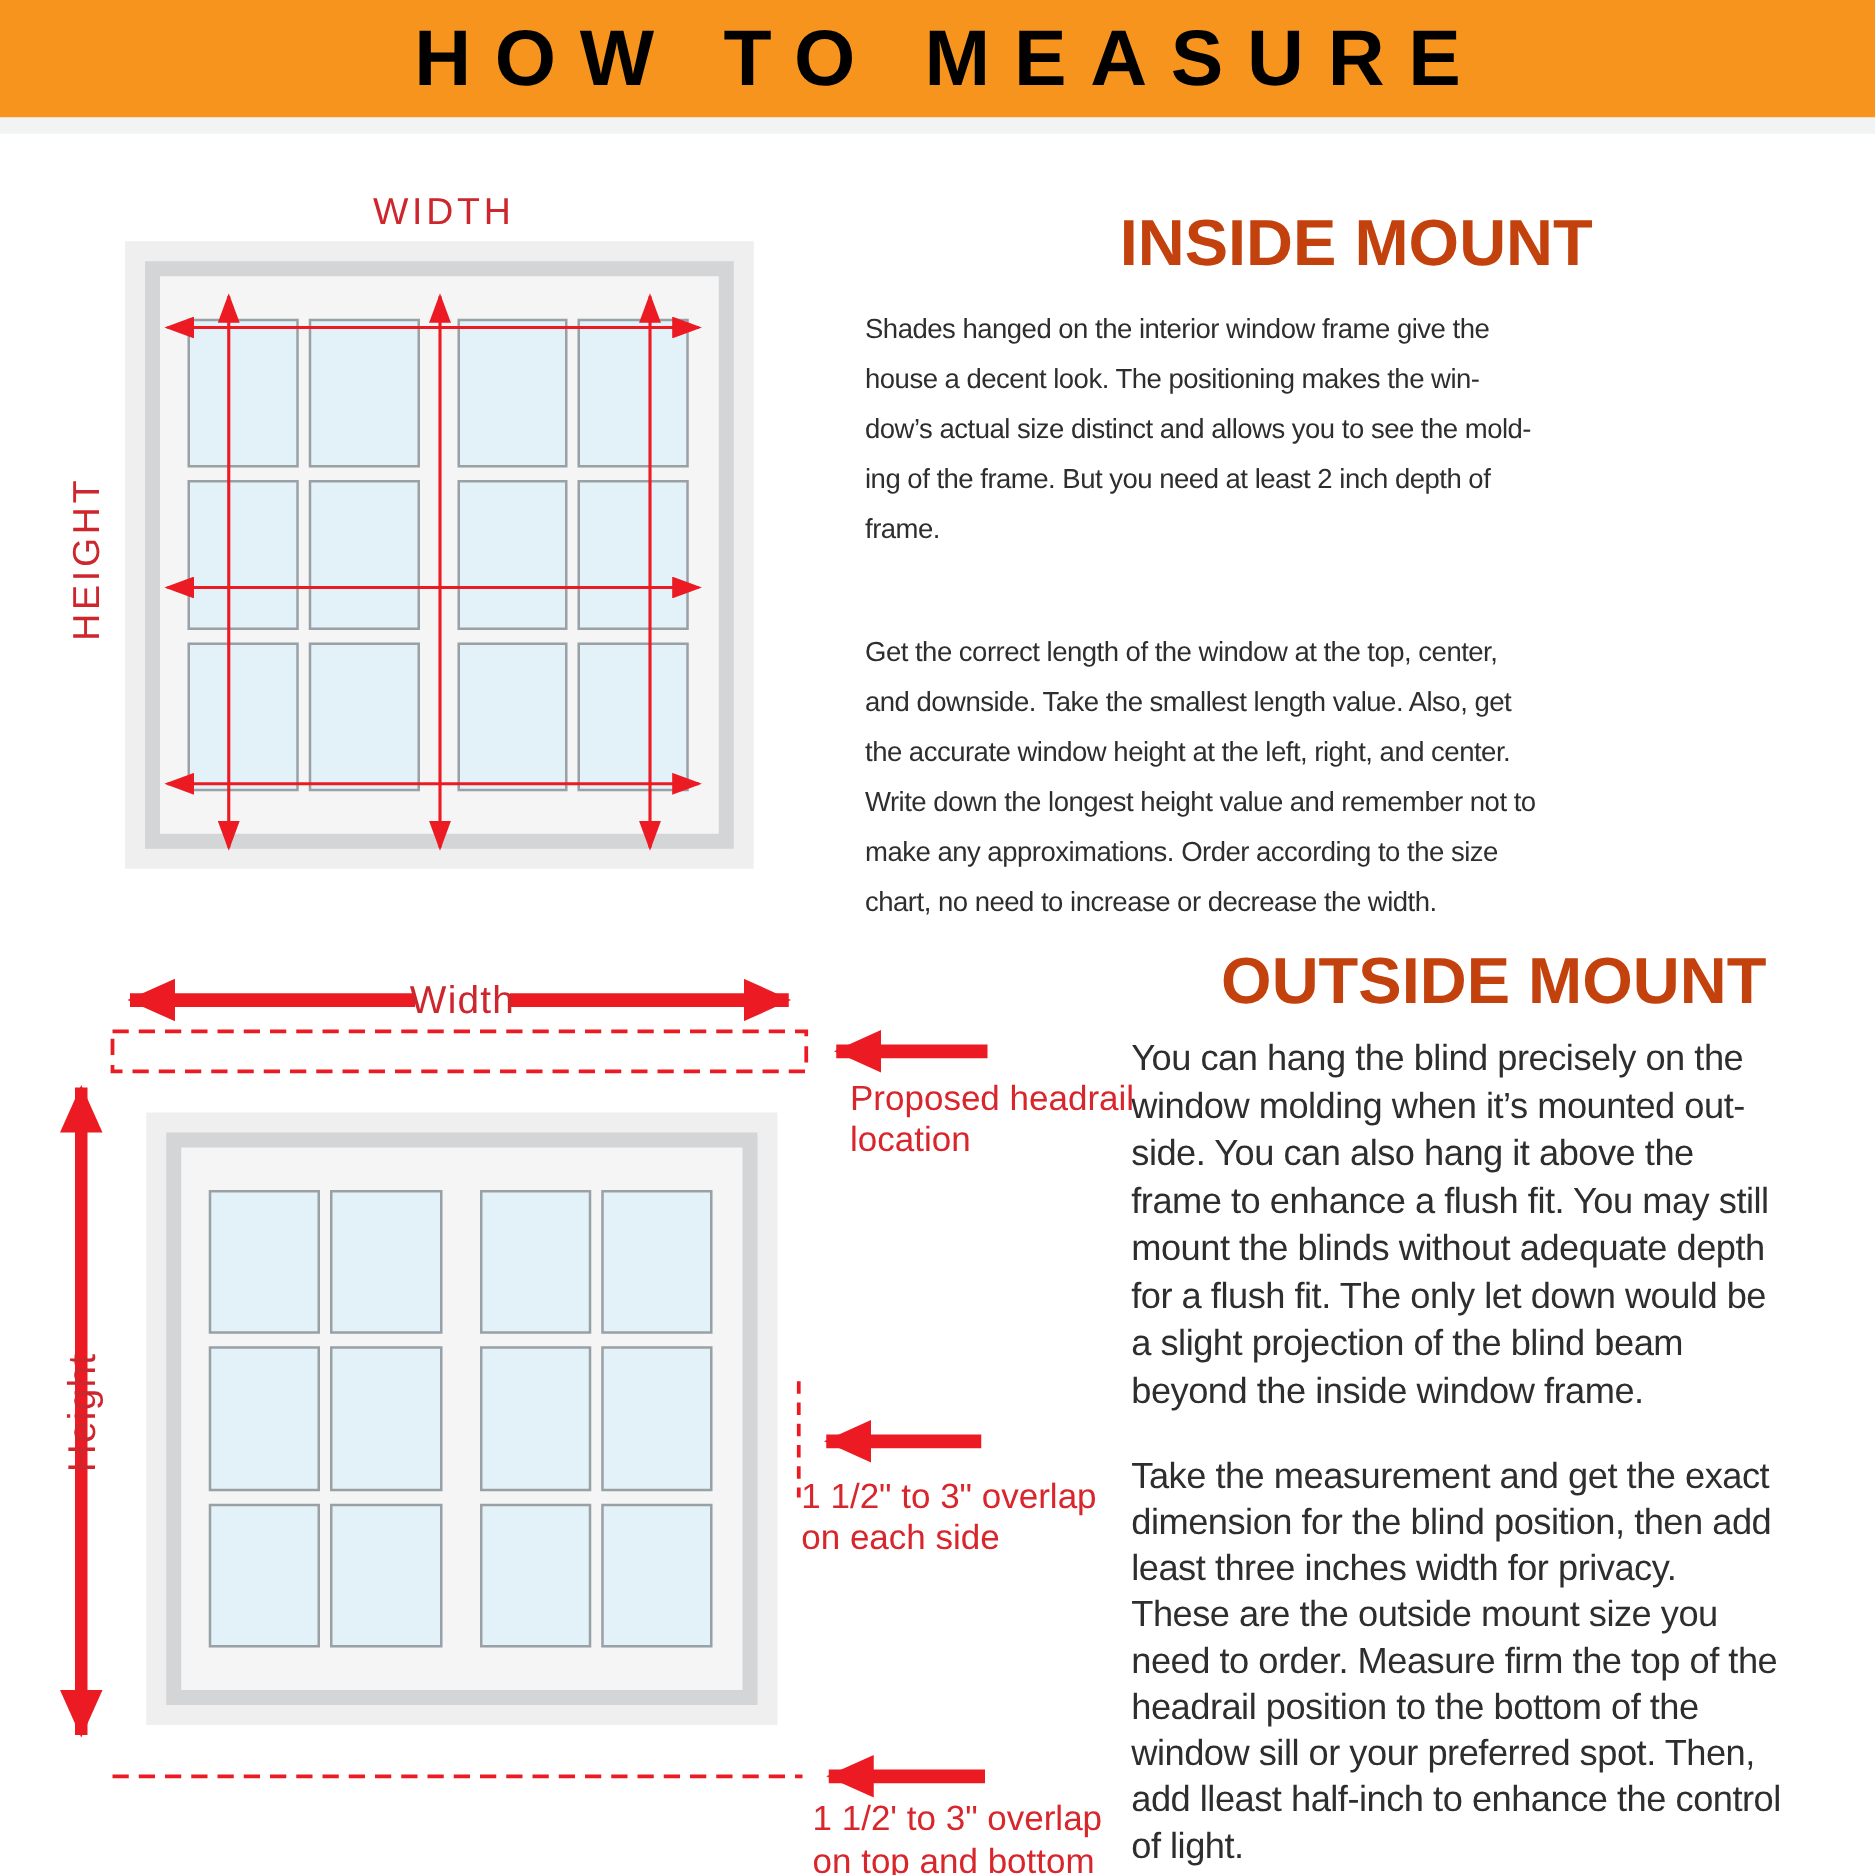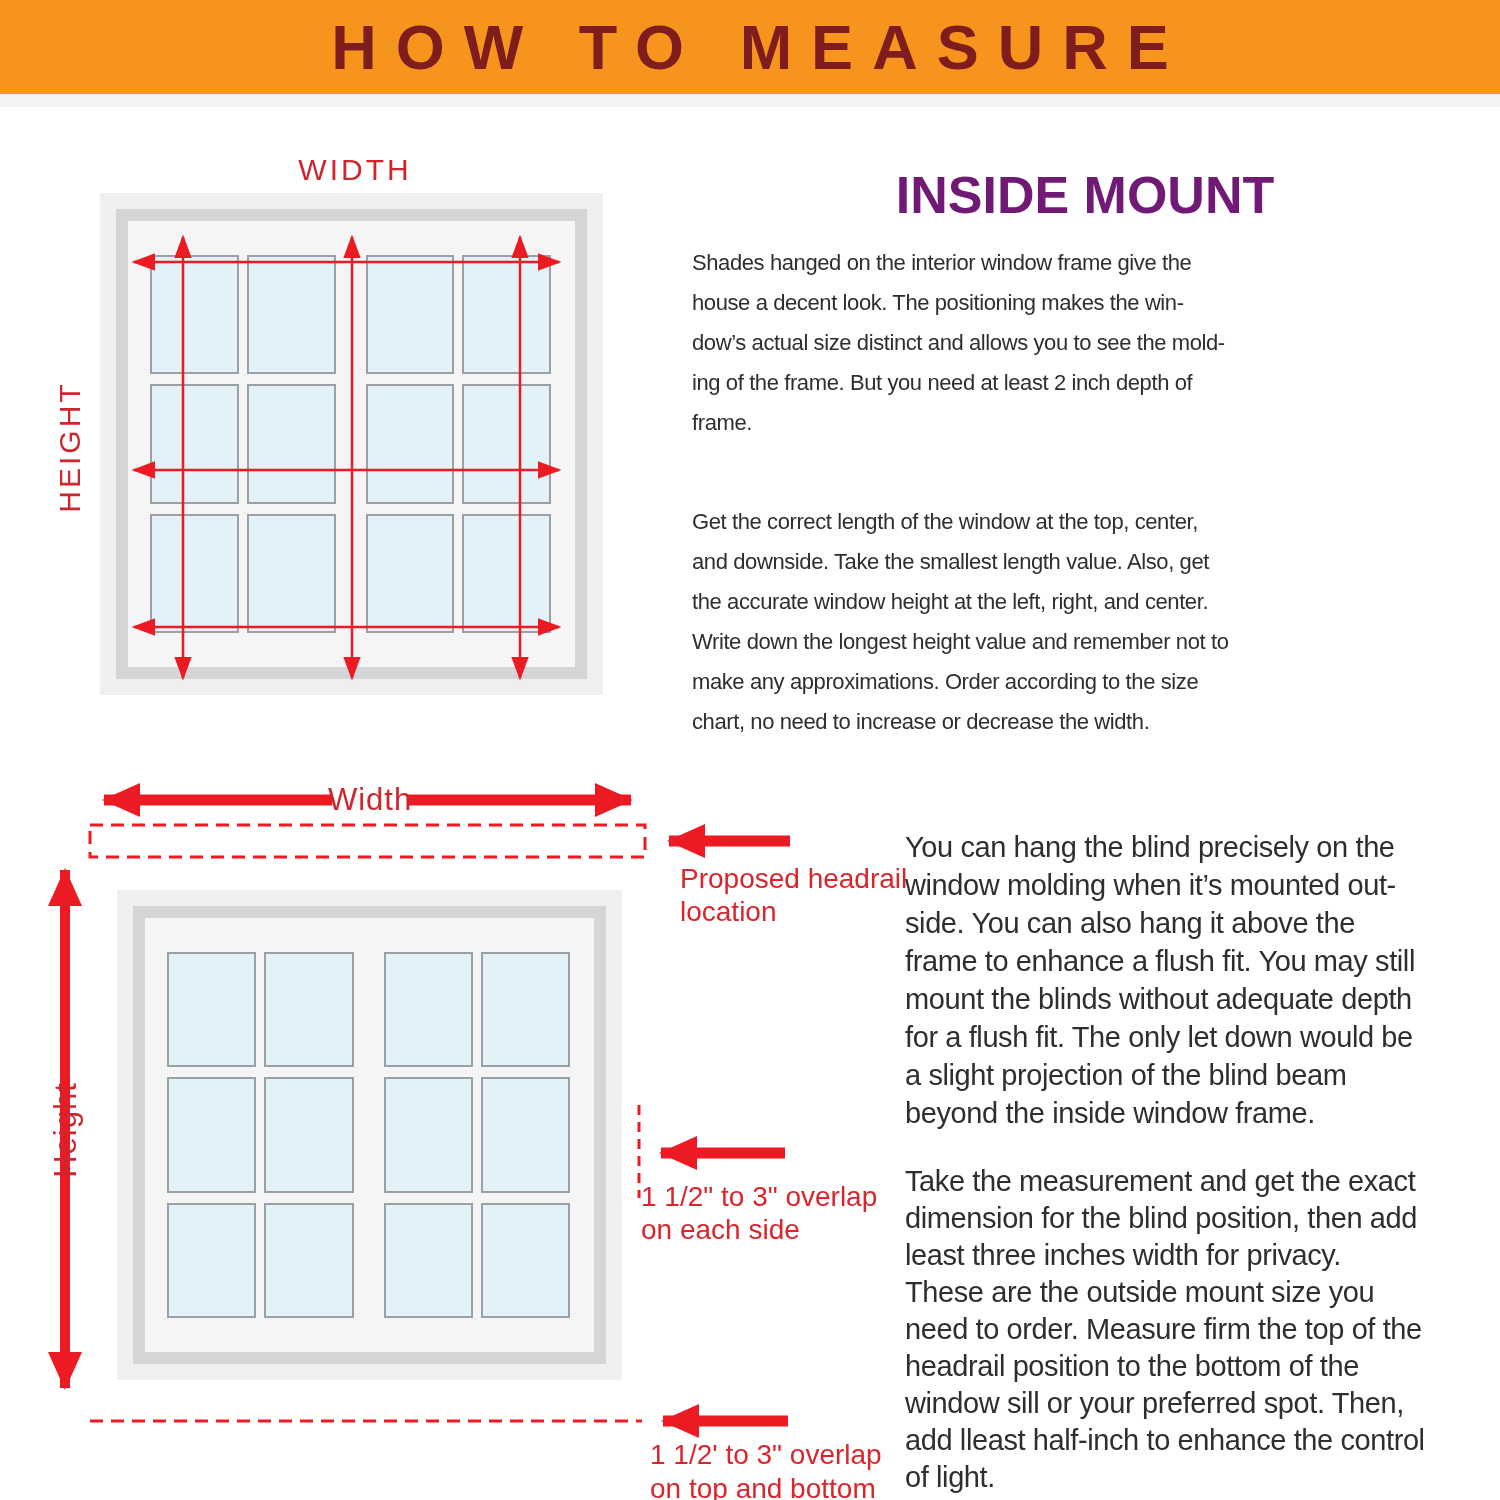--- a/index.html
+++ b/index.html
@@ -6,21 +6,21 @@
   .page{
     position:relative;width:1500px;height:1500px;background:#ffffff;overflow:hidden;
     font-family:"Liberation Sans","DejaVu Sans",sans-serif;
   }
   
   .banner{
     position:absolute;left:0;top:0;width:1500px;height:94px;background:#F7941E;
     display:flex;align-items:center;justify-content:center;
   }
   .banner-title{
-    color:#7f1d1d;font-size:63px;font-weight:700;letter-spacing:19px;text-indent:19px;
+    color:#000000;font-size:63px;font-weight:700;letter-spacing:19px;text-indent:19px;
     white-space:nowrap;
   }
   .banner-strip{position:absolute;left:0;top:94px;width:1500px;height:13px;background:#F2F3F3;}
 
   
   .window{position:absolute;background:#EFEFF0;}
   .frame-mid{position:absolute;left:16px;right:16px;top:16px;bottom:16px;background:#D3D5D6;}
   .frame-inner{position:absolute;left:28px;right:28px;top:28px;bottom:28px;background:#F5F5F6;}
   .sashes{position:absolute;display:flex;gap:30px;}
   .sash{flex:1;display:grid;grid-template-columns:1fr 1fr;grid-template-rows:1fr 1fr 1fr;gap:10px 8px;}
@@ -30,21 +30,21 @@
   .diagram-top{position:absolute;left:0;top:110px;width:700px;height:640px;}
   .diagram-bottom{position:absolute;left:0;top:740px;width:930px;height:760px;}
   .overlay{position:absolute;left:0;top:0;pointer-events:none;}
   .dim-label-caps{position:absolute;font-size:30px;letter-spacing:3px;color:#CD262D;}
   .dim-label{position:absolute;font-size:31px;letter-spacing:1px;color:#CD262D;}
   .annot{position:absolute;font-size:28px;line-height:33px;color:#D8262C;white-space:pre-line;}
 
   
   .right-col{position:absolute;left:690px;top:110px;width:790px;height:1390px;}
   .mount-heading{
-    position:absolute;width:100%;text-align:center;font-size:52px;font-weight:700;color:#701a75;
+    position:absolute;width:100%;text-align:center;font-size:52px;font-weight:700;color:#c2410c;
     letter-spacing:0px;white-space:nowrap;
   }
   .body-par{
     position:absolute;color:#2E2E2E;white-space:pre-line;letter-spacing:-0.4px;
   }
   .inside-par{left:2px;width:788px;font-size:22px;line-height:40px;}
   .outside-par{left:215px;width:580px;font-size:29px;line-height:38px;}
 </style>
 </head>
 <body>
@@ -114,20 +114,21 @@
 ing of the frame. But you need at least 2 inch depth of
 frame.</div>
 
     <div class="body-par inside-par" style="top:392px;">Get the correct length of the window at the top, center,
 and downside. Take the smallest length value. Also, get
 the accurate window height at the left, right, and center.
 Write down the longest height value and remember not to
 make any approximations. Order according to the size
 chart, no need to increase or decrease the width.</div>
 
+    <div class="mount-heading" style="top:645px;left:215px;width:580px;">OUTSIDE MOUNT</div>
 
     <div class="body-par outside-par" style="top:1053px;line-height:37px;">Take the measurement and get the exact
 dimension for the blind position, then add
 least three inches width for privacy.
 These are the outside mount size you
 need to order. Measure firm the top of the
 headrail position to the bottom of the
 window sill or your preferred spot. Then,
 add lleast half-inch to enhance the control
 of light.</div>

